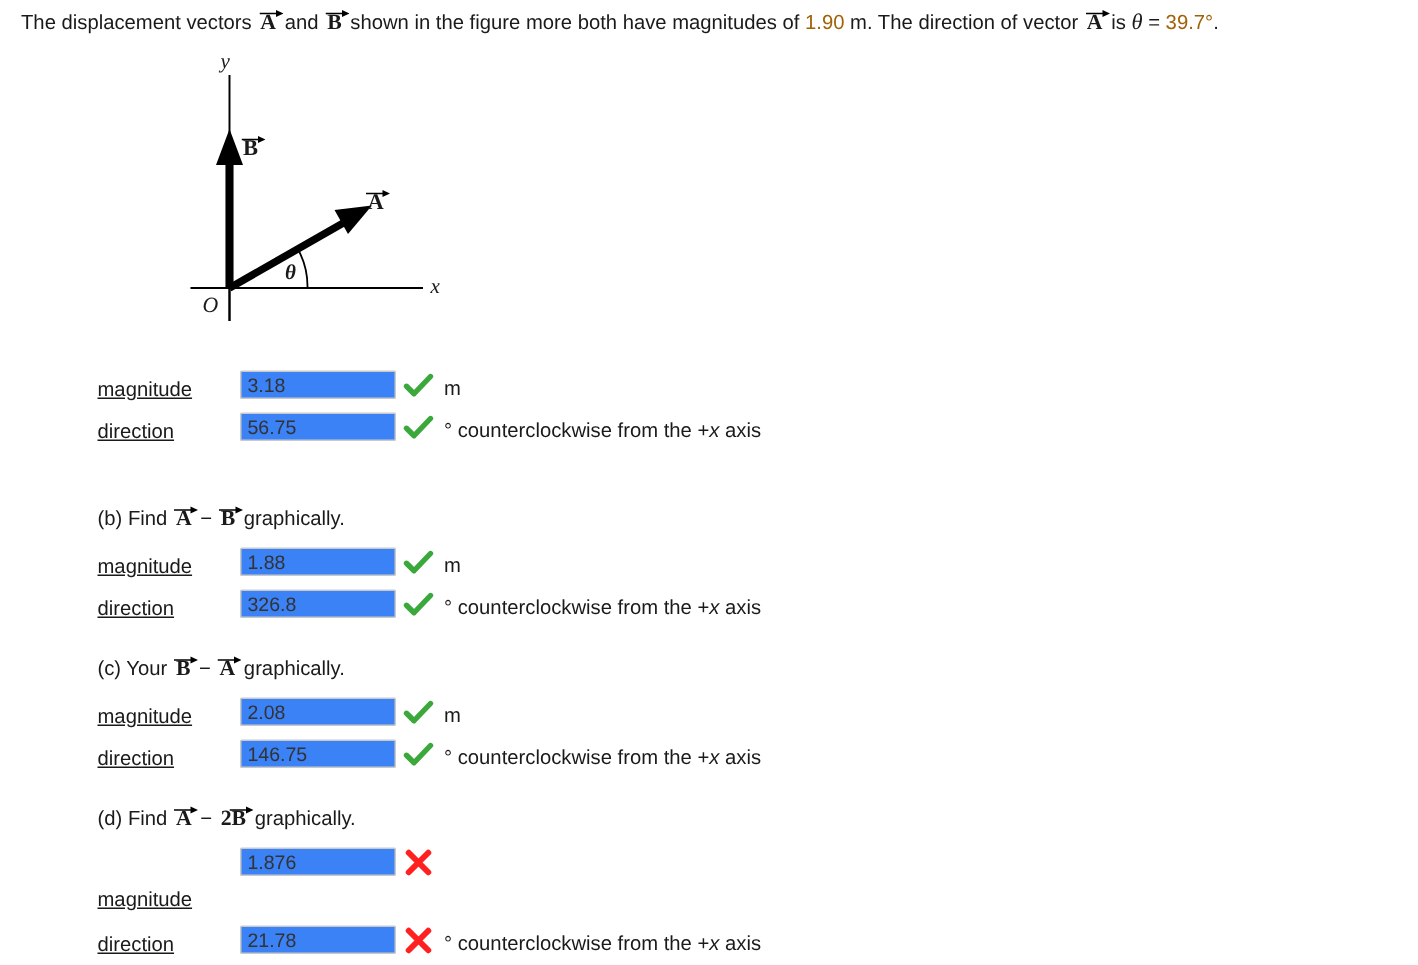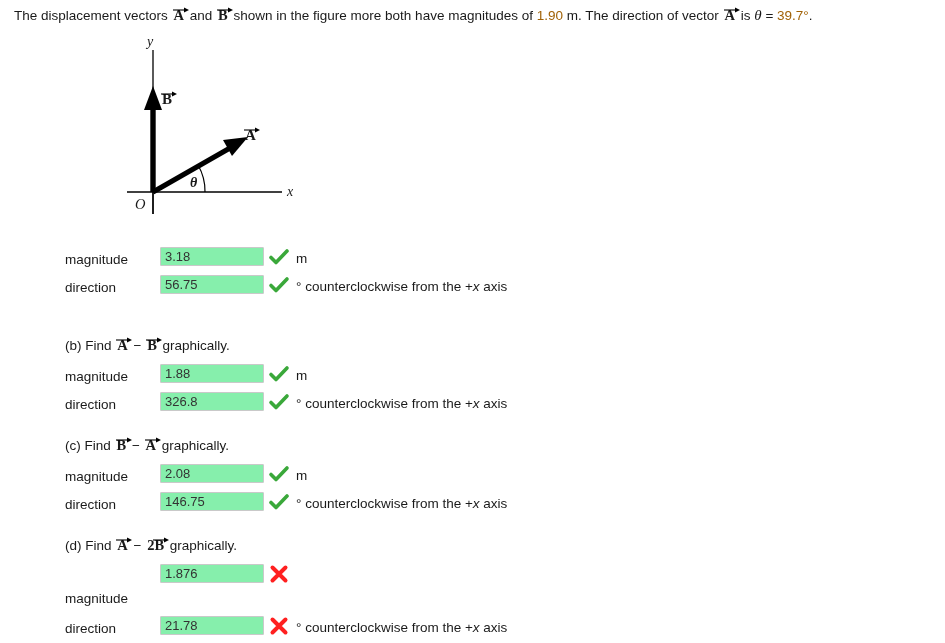--- a/index.html
+++ b/index.html
@@ -71,29 +71,30 @@
     position: relative;
     height: 28px;
     white-space: nowrap;
   }
   .rowlabel {
     position: absolute;
     left: 0;
     top: 5px;
     font-size: 13.5px;
     color: #1a1a1a;
+    text-decoration: underline;
   }
   .field {
     position: absolute;
     left: 95px;
     top: 0px;
     width: 104px;
     height: 19px;
     border: 1px solid #c9c9c9;
-    background: #86efac;
+    background: #3b82f6;
     font-family: "Liberation Sans", sans-serif;
     font-size: 13px;
     color: #333333;
     padding: 1px 0 1px 4px;
     box-sizing: border-box;
     border-radius: 1px;
     outline: none;
   }
   .mark {
     position: absolute;
@@ -222,21 +223,21 @@
     <div class="rowlabel">direction</div>
     <input class="field" type="text" value="326.8" style="">
     <span class="mark"><svg width="22" height="22" viewBox="0 0 22 22">
           <path d="M3 11.5 L8 16.5 L19 5" stroke="#3aa83a" stroke-width="3.6" fill="none" stroke-linecap="round" stroke-linejoin="round"></path>
         </svg></span>
     <span class="unit"><span>° counterclockwise from the +</span><span class="ital">x</span><span> axis</span></span>
   </div>
 </div>
 
 <div class="qblock" style="top:437px;">
-  <div class="qtitle"><span>(c) Find </span><span class="vec"><span class="bar"><svg width="16" height="7" viewBox="0 0 16 7">
+  <div class="qtitle"><span>(c) Your </span><span class="vec"><span class="bar"><svg width="16" height="7" viewBox="0 0 16 7">
             <line x1="0" y1="4" x2="13" y2="4" stroke="#000" stroke-width="1.1"></line>
             <polygon points="16,4 11,1.6 11,6.4" fill="#000"></polygon>
           </svg></span><span>B</span></span><span> − </span><span class="vec"><span class="bar"><svg width="16" height="7" viewBox="0 0 16 7">
             <line x1="0" y1="4" x2="13" y2="4" stroke="#000" stroke-width="1.1"></line>
             <polygon points="16,4 11,1.6 11,6.4" fill="#000"></polygon>
           </svg></span><span>A</span></span><span> graphically.</span></div>
 
   <div class="row" style="margin-top:10px;">
     <div class="rowlabel">magnitude</div>
     <input class="field" type="text" value="2.08" style="">

